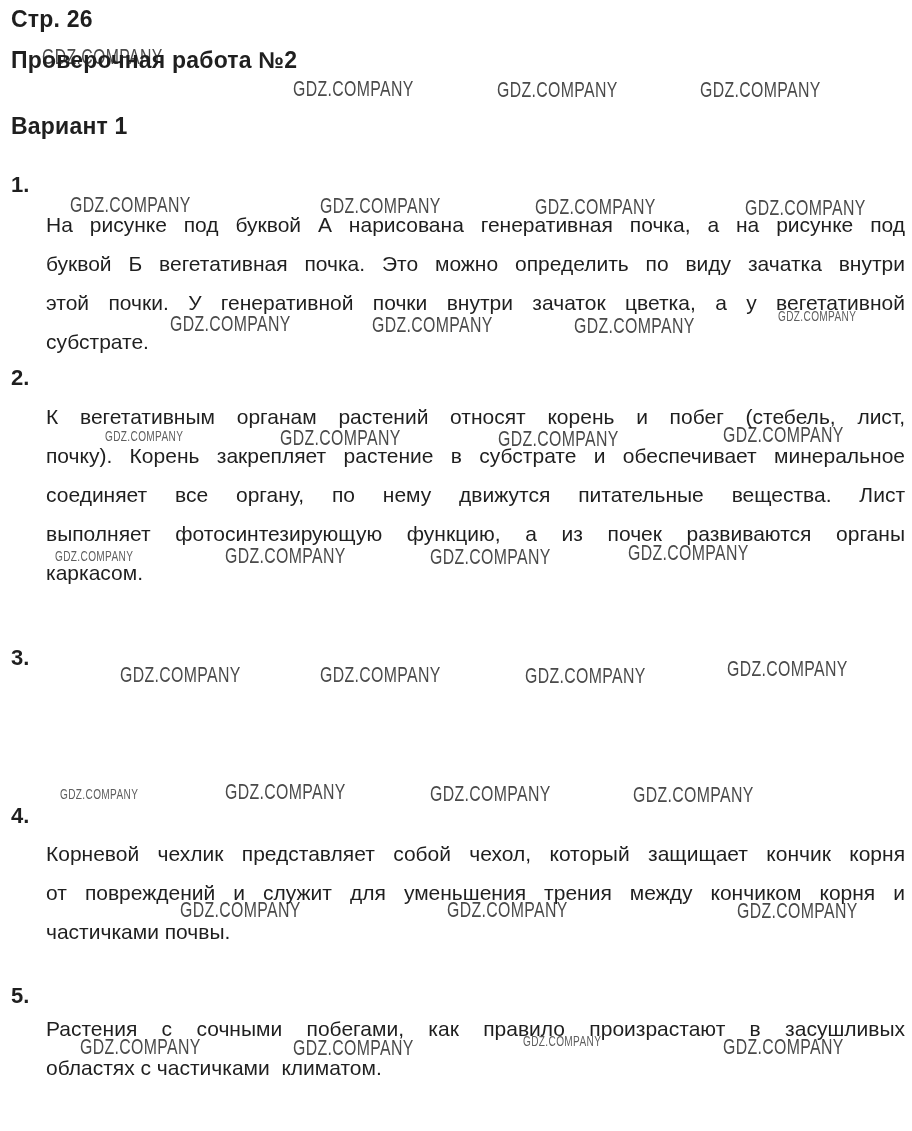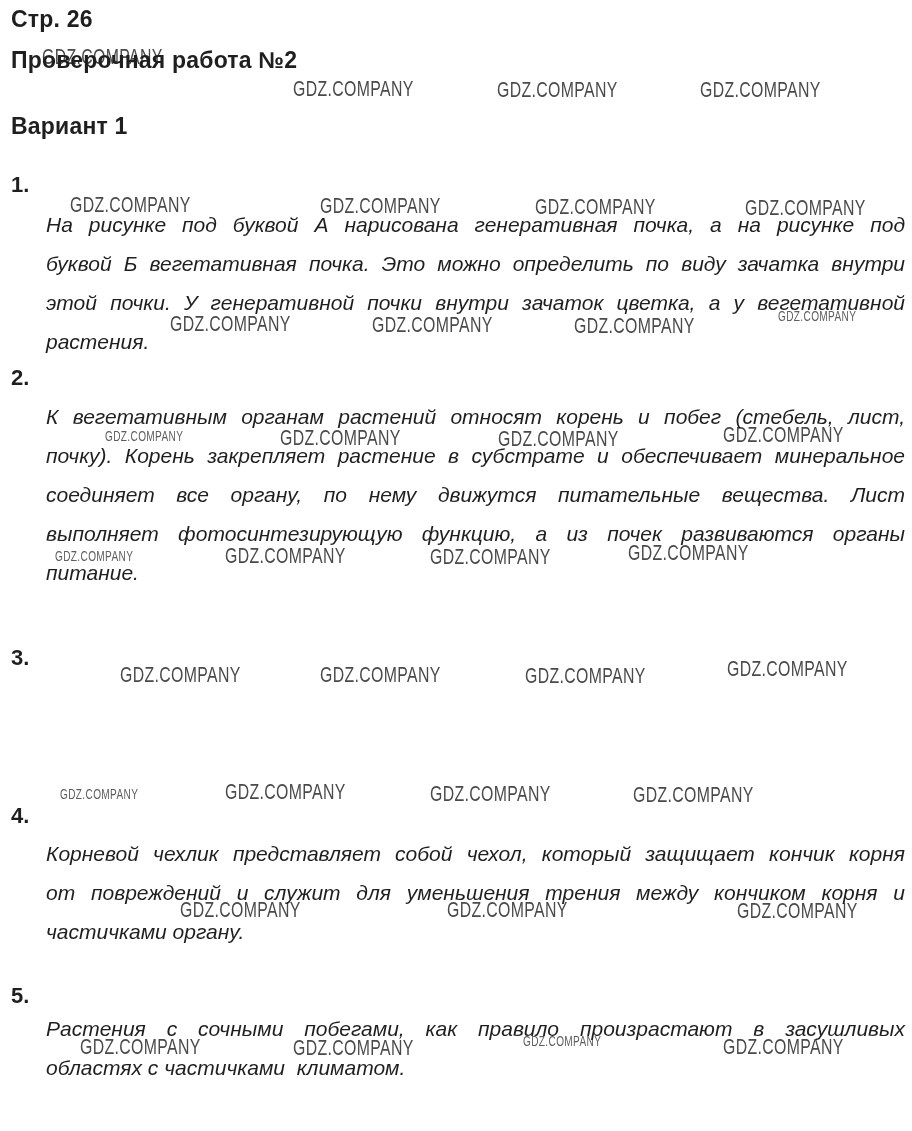--- a/index.html
+++ b/index.html
@@ -40,21 +40,20 @@
     font-size: 21px;
     z-index: 2;
   }
   .line {
     height: 39px;
     line-height: 39px;
     text-align: justify;
     text-align-last: justify;
     overflow: visible;
     white-space: normal;
-    font-style: italic;
   }
   .line.last {
     text-align-last: left;
     white-space: pre-wrap;
   }
   
   .wm {
     position: absolute;
     line-height: 1;
     white-space: nowrap;
@@ -112,39 +111,39 @@
 
   <div class="hdr" id="h-page">Стр. 26</div>
   <div class="hdr" id="h-title">Проверочная работа №2</div>
   <div class="hdr" id="h-variant">Вариант 1</div>
 
   <div class="sec-num" style="top:173px">1.</div>
   <div class="para" style="top:205px">
       <div class="line">На рисунке под буквой А нарисована генеративная почка, а на рисунке под</div>
       <div class="line">буквой Б вегетативная почка. Это можно определить по виду зачатка внутри</div>
       <div class="line">этой почки. У генеративной почки внутри зачаток цветка, а у вегетативной</div>
-      <div class="line last">растения.</div>
+      <div class="line last">субстрате.</div>
     </div>
 
   <div class="sec-num" style="top:366px">2.</div>
   <div class="para" style="top:397px">
       <div class="line">К вегетативным органам растений относят корень и побег (стебель, лист,</div>
       <div class="line">почку). Корень закрепляет растение в субстрате и обеспечивает минеральное</div>
       <div class="line">соединяет все органу, по нему движутся питательные вещества. Лист</div>
       <div class="line">выполняет фотосинтезирующую функцию, а из почек развиваются органы</div>
-      <div class="line last">питание.</div>
+      <div class="line last">каркасом.</div>
     </div>
 
   <div class="sec-num" style="top:646px">3.</div>
 
   <div class="sec-num" style="top:804px">4.</div>
   <div class="para" style="top:834px">
       <div class="line">Корневой чехлик представляет собой чехол, который защищает кончик корня</div>
       <div class="line">от повреждений и служит для уменьшения трения между кончиком корня и</div>
-      <div class="line last">частичками органу.</div>
+      <div class="line last">частичками почвы.</div>
     </div>
 
   <div class="sec-num" style="top:984px">5.</div>
   <div class="para" style="top:1009px">
       <div class="line">Растения с сочными побегами, как правило произрастают в засушливых</div>
       <div class="line last">областях с частичками  климатом.</div>
     </div>
 
 </div>
 

